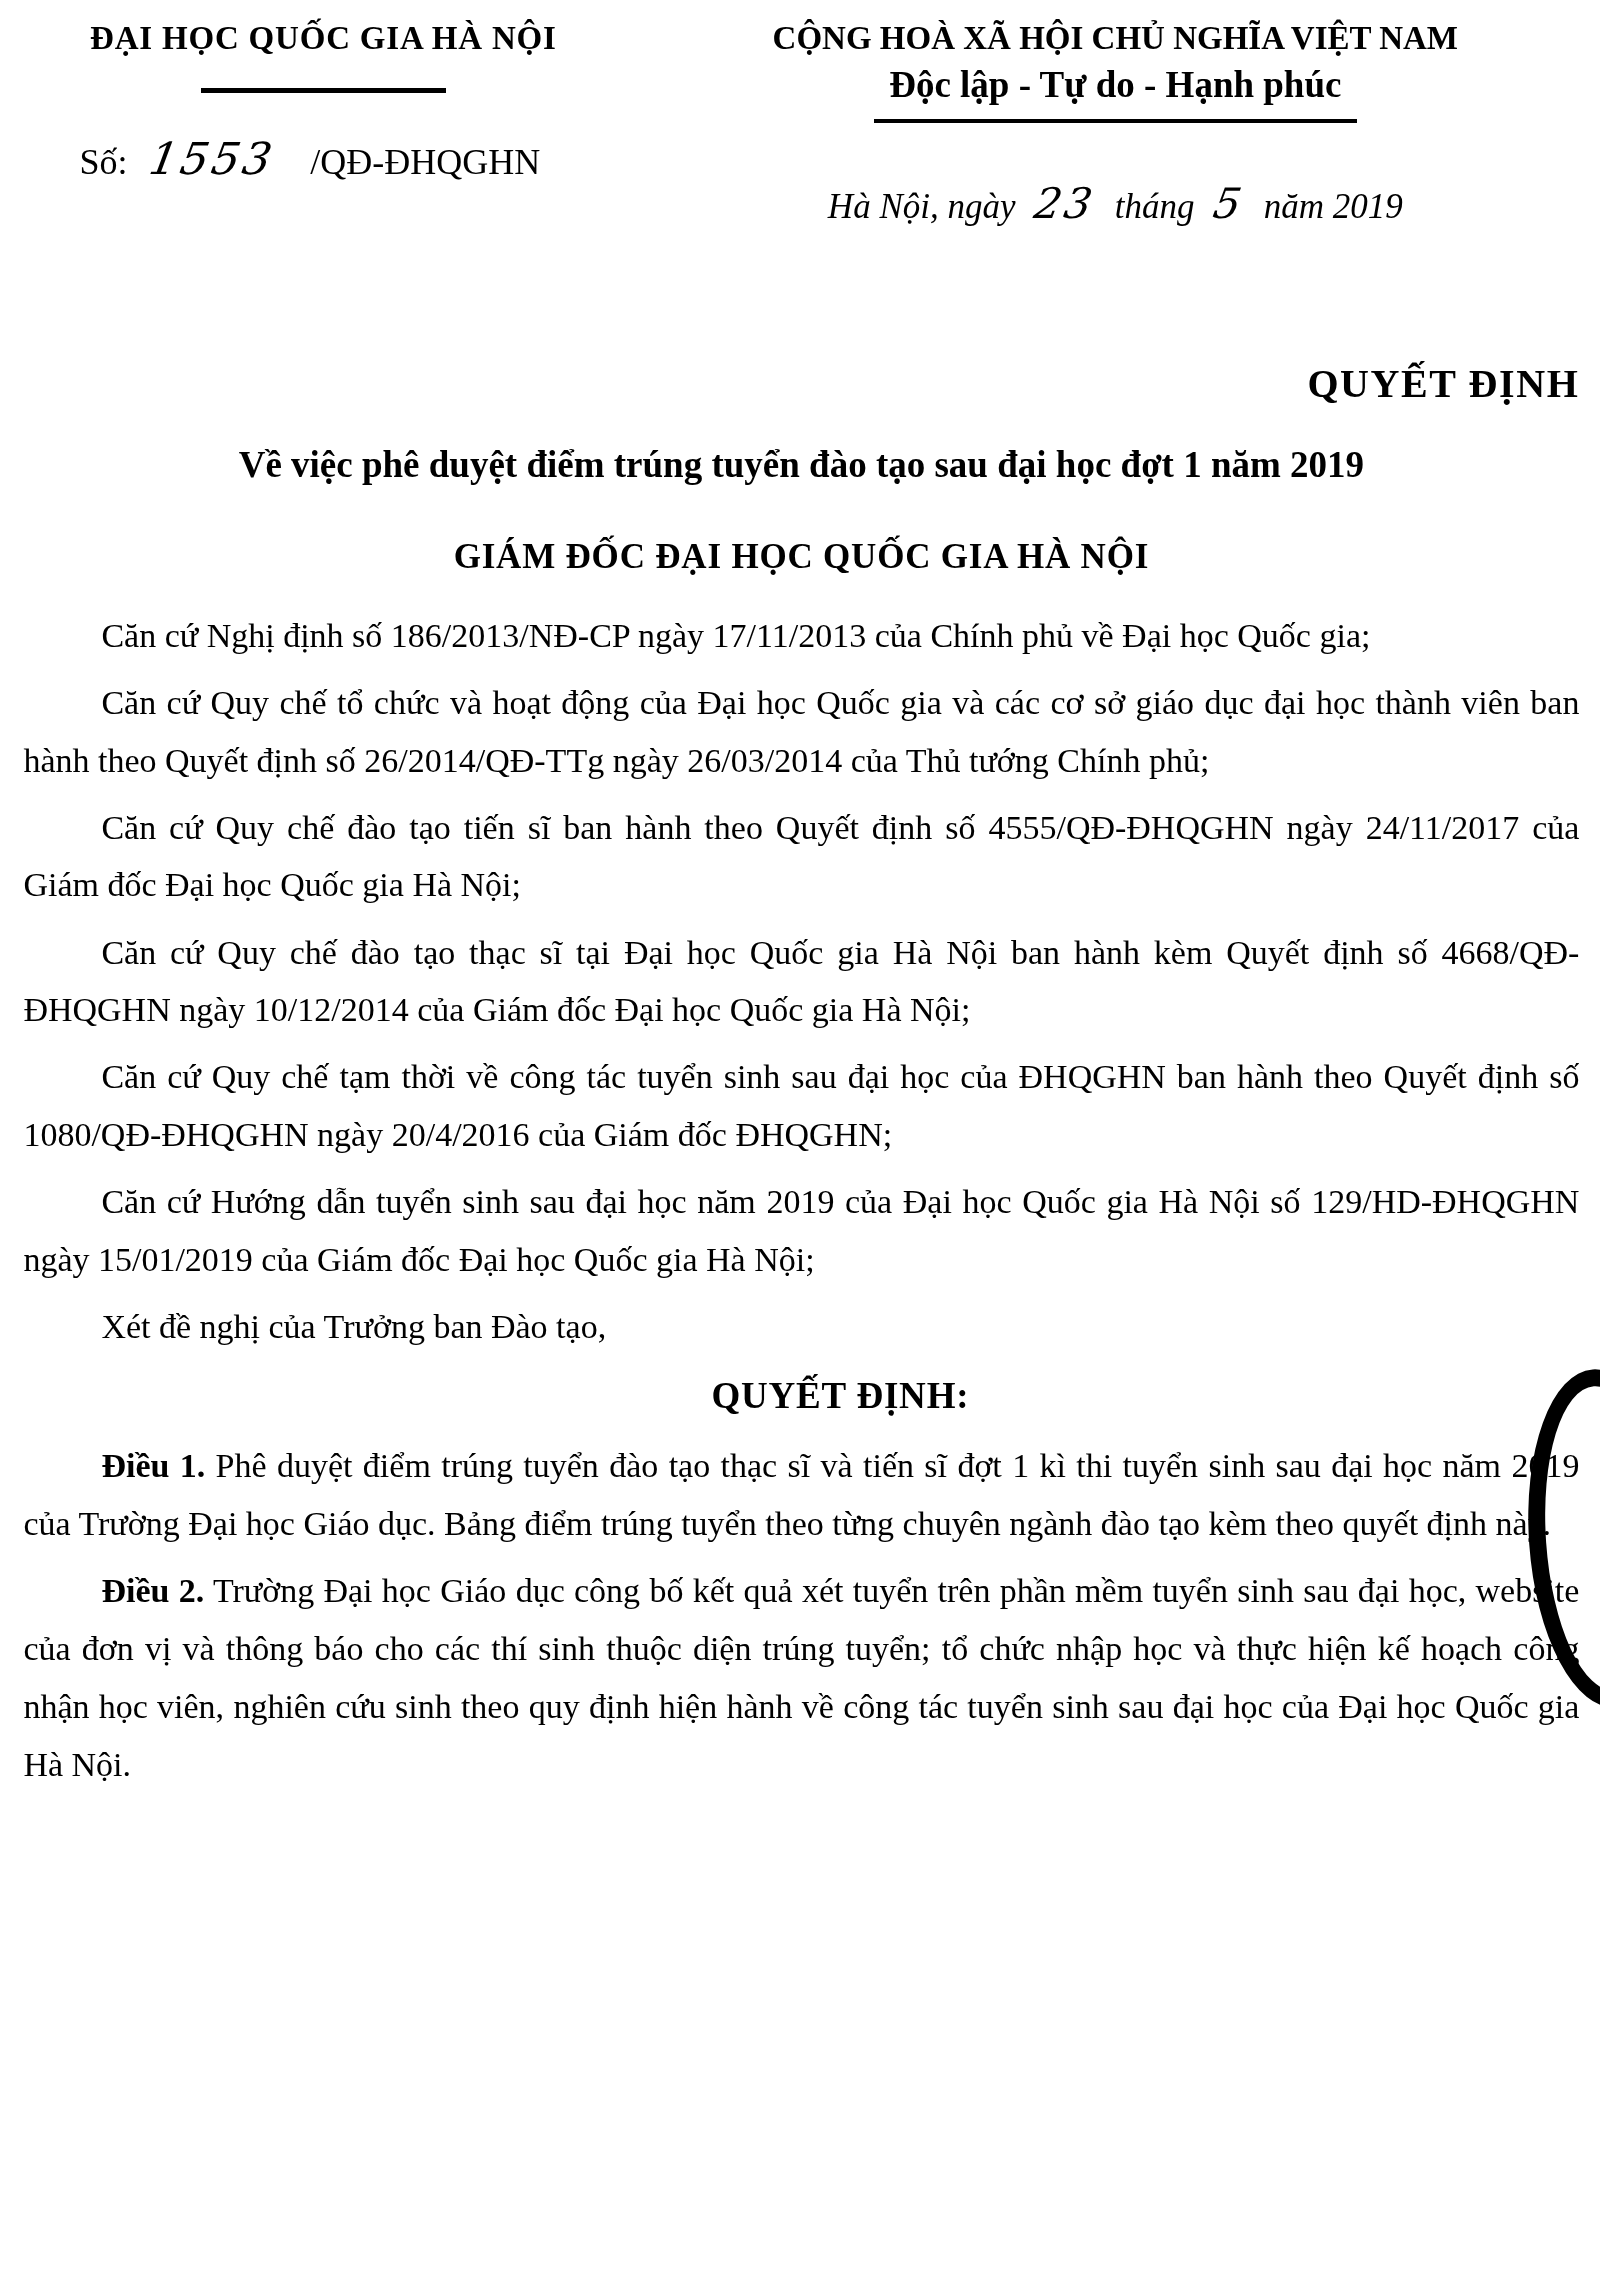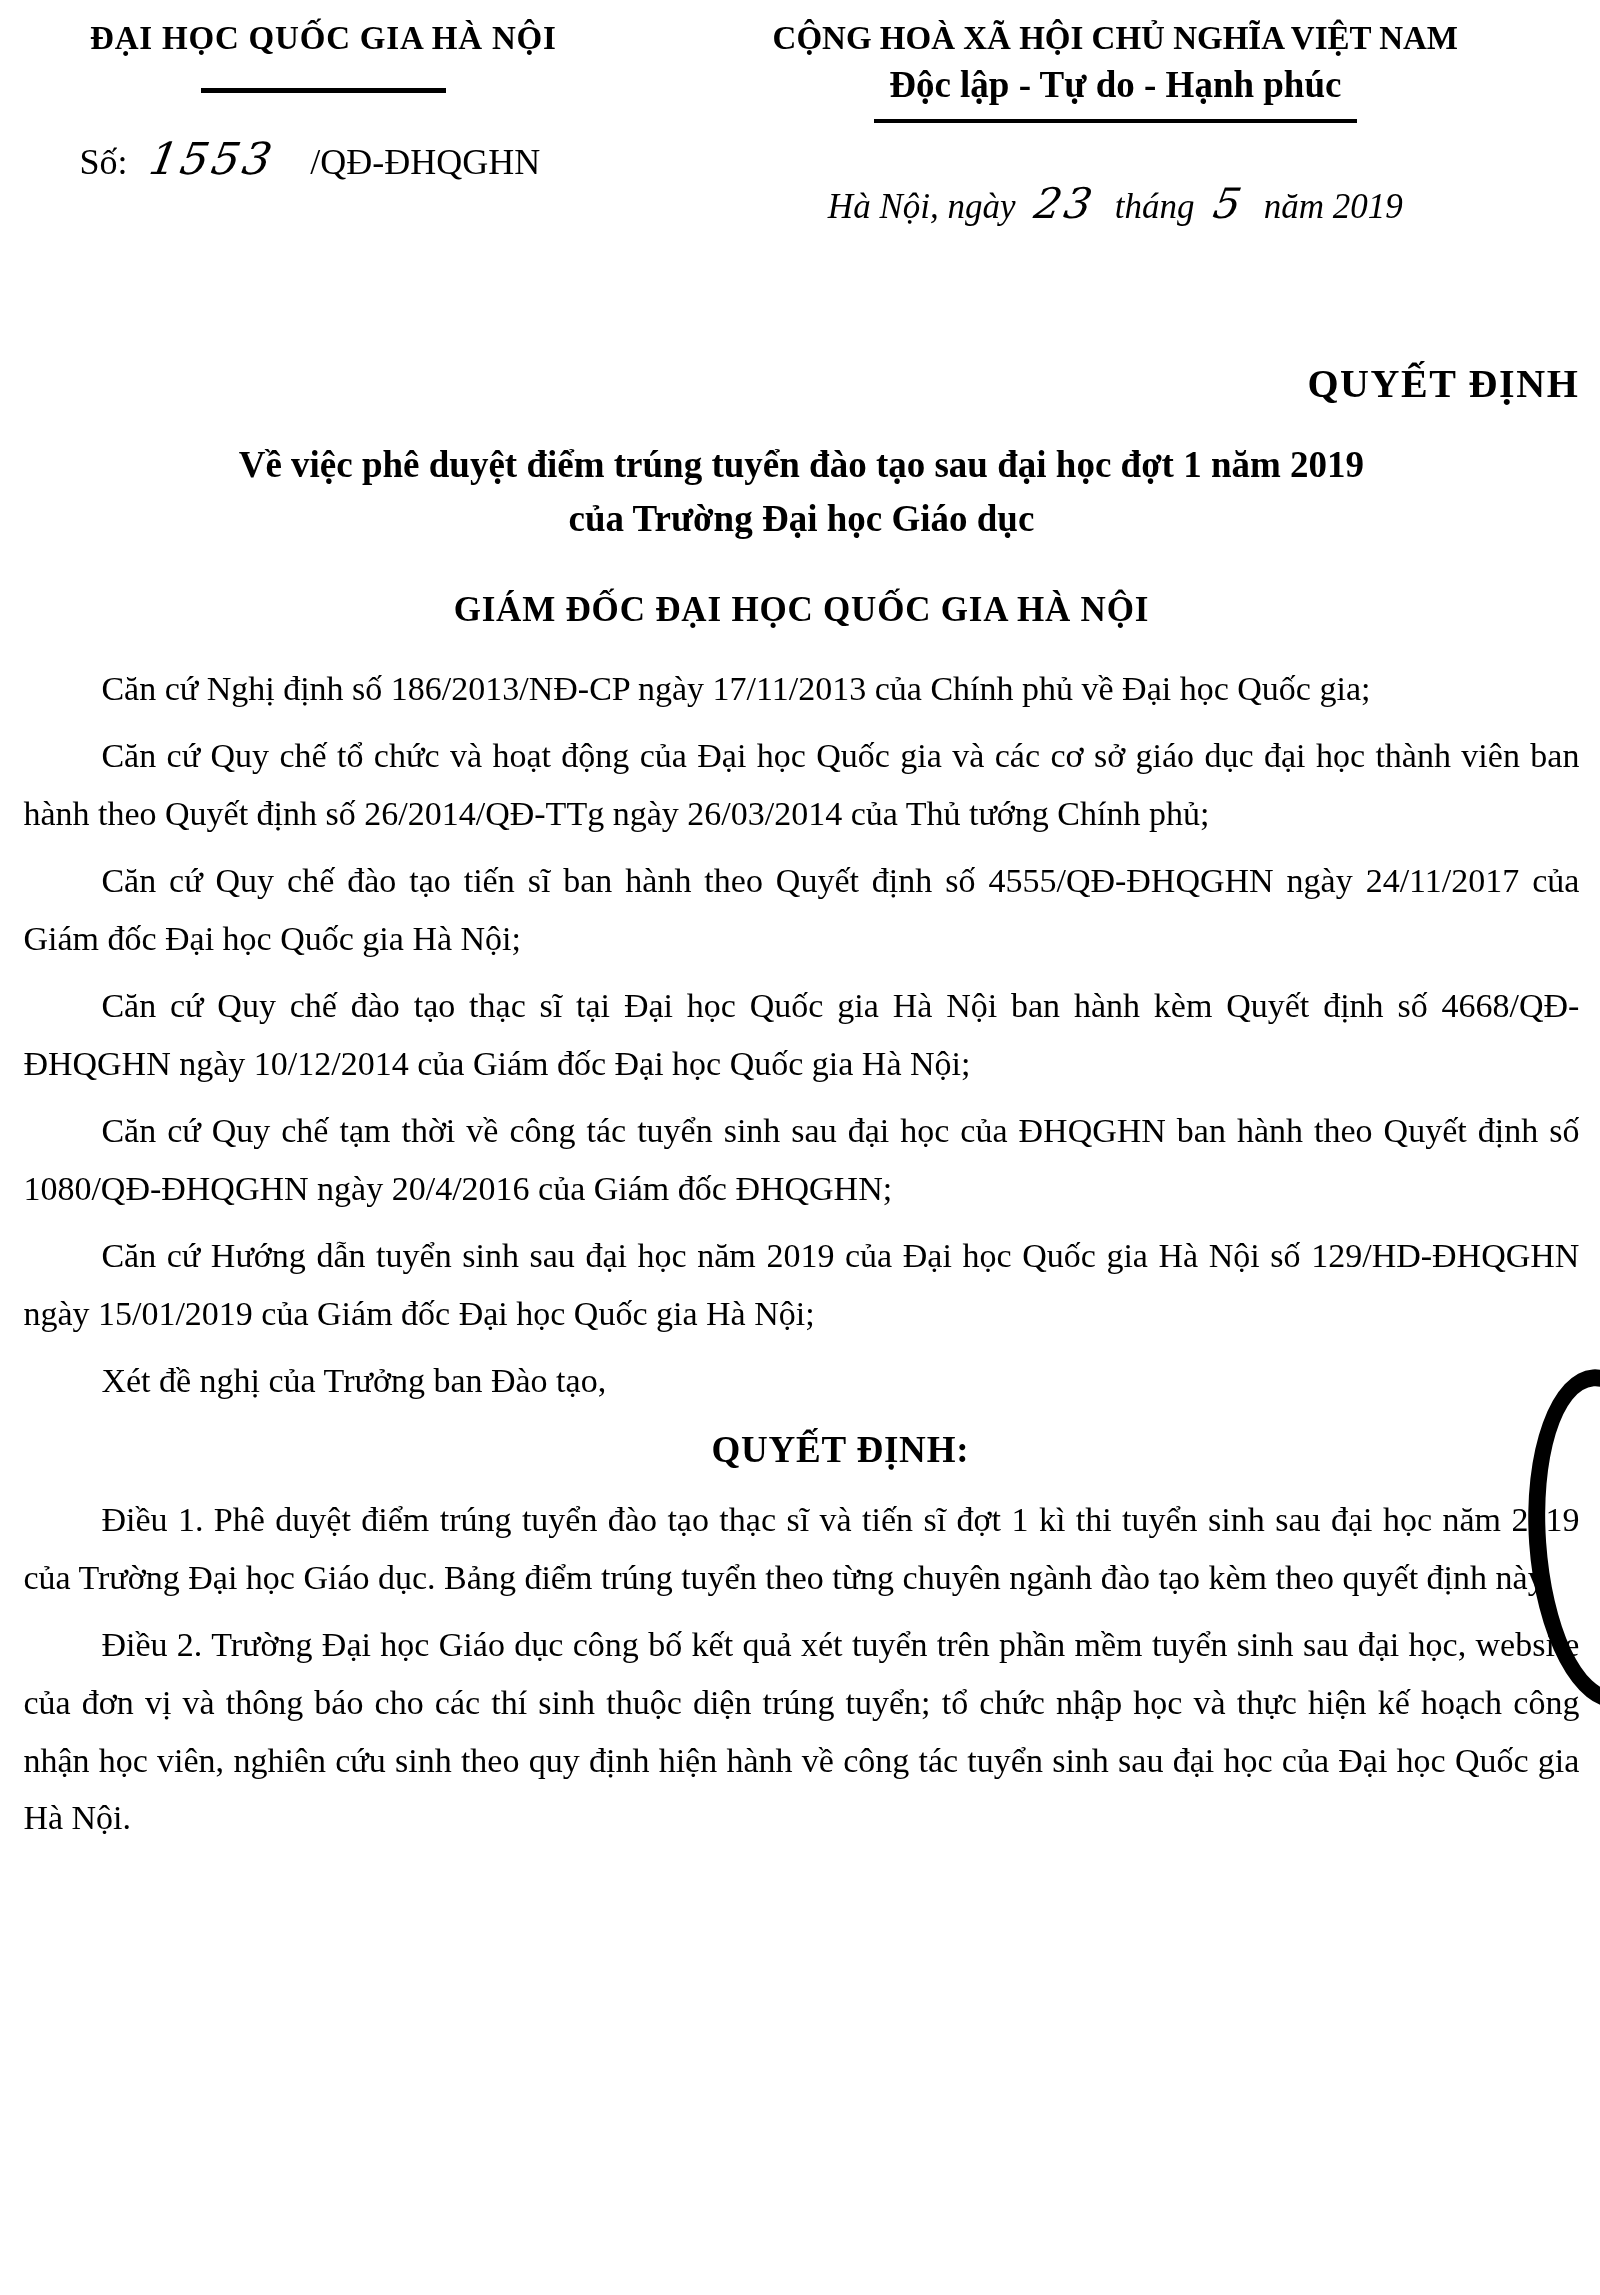--- a/index.html
+++ b/index.html
@@ -124,21 +124,21 @@
     text-indent: 78px;
   }
   .decision-heading {
     text-align: center;
     font-weight: bold;
     font-size: 37px;
     letter-spacing: 0.8px;
     margin: 82px 0 45px 0;
     text-indent: 0;
   }
-  .article b { font-weight: normal; }
+  .article b { font-weight: bold; }
   
   .ink-mark {
     position: absolute;
     top: 1369px;
     right: -79px;
     width: 117px;
     height: 305px;
     border: 17px solid #000;
     border-radius: 50%;
     transform: rotate(-4deg);
@@ -170,21 +170,20 @@
         <span class="handwritten">5</span>
         <span>năm 2019</span>
       </div>
     </div>
   </div>
 
   <div class="main">
     <div class="title">QUYẾT ĐỊNH</div>
     <div class="subtitle">
       <div>Về việc phê duyệt điểm trúng tuyển đào tạo sau đại học đợt 1 năm 2019</div>
-      <div>của Trường Đại học Giáo dục</div>
     </div>
     <div class="authority">GIÁM ĐỐC ĐẠI HỌC QUỐC GIA HÀ NỘI</div>
 
     <div class="body-text">
       <p class="recital">Căn cứ Nghị định số 186/2013/NĐ-CP ngày 17/11/2013 của Chính phủ về Đại học Quốc gia;</p>
       <p class="recital">Căn cứ Quy chế tổ chức và hoạt động của Đại học Quốc gia và các cơ sở giáo dục đại học thành viên ban hành theo Quyết định số 26/2014/QĐ-TTg ngày 26/03/2014 của Thủ tướng Chính phủ;</p>
       <p class="recital">Căn cứ Quy chế đào tạo tiến sĩ ban hành theo Quyết định số 4555/QĐ-ĐHQGHN ngày 24/11/2017 của Giám đốc Đại học Quốc gia Hà Nội;</p>
       <p class="recital">Căn cứ Quy chế đào tạo thạc sĩ tại Đại học Quốc gia Hà Nội ban hành kèm Quyết định số 4668/QĐ-ĐHQGHN ngày 10/12/2014 của Giám đốc Đại học Quốc gia Hà Nội;</p>
       <p class="recital">Căn cứ Quy chế tạm thời về công tác tuyển sinh sau đại học của ĐHQGHN ban hành theo Quyết định số 1080/QĐ-ĐHQGHN ngày 20/4/2016 của Giám đốc ĐHQGHN;</p>
       <p class="recital">Căn cứ Hướng dẫn tuyển sinh sau đại học năm 2019 của Đại học Quốc gia Hà Nội số 129/HD-ĐHQGHN ngày 15/01/2019 của Giám đốc Đại học Quốc gia Hà Nội;</p>

